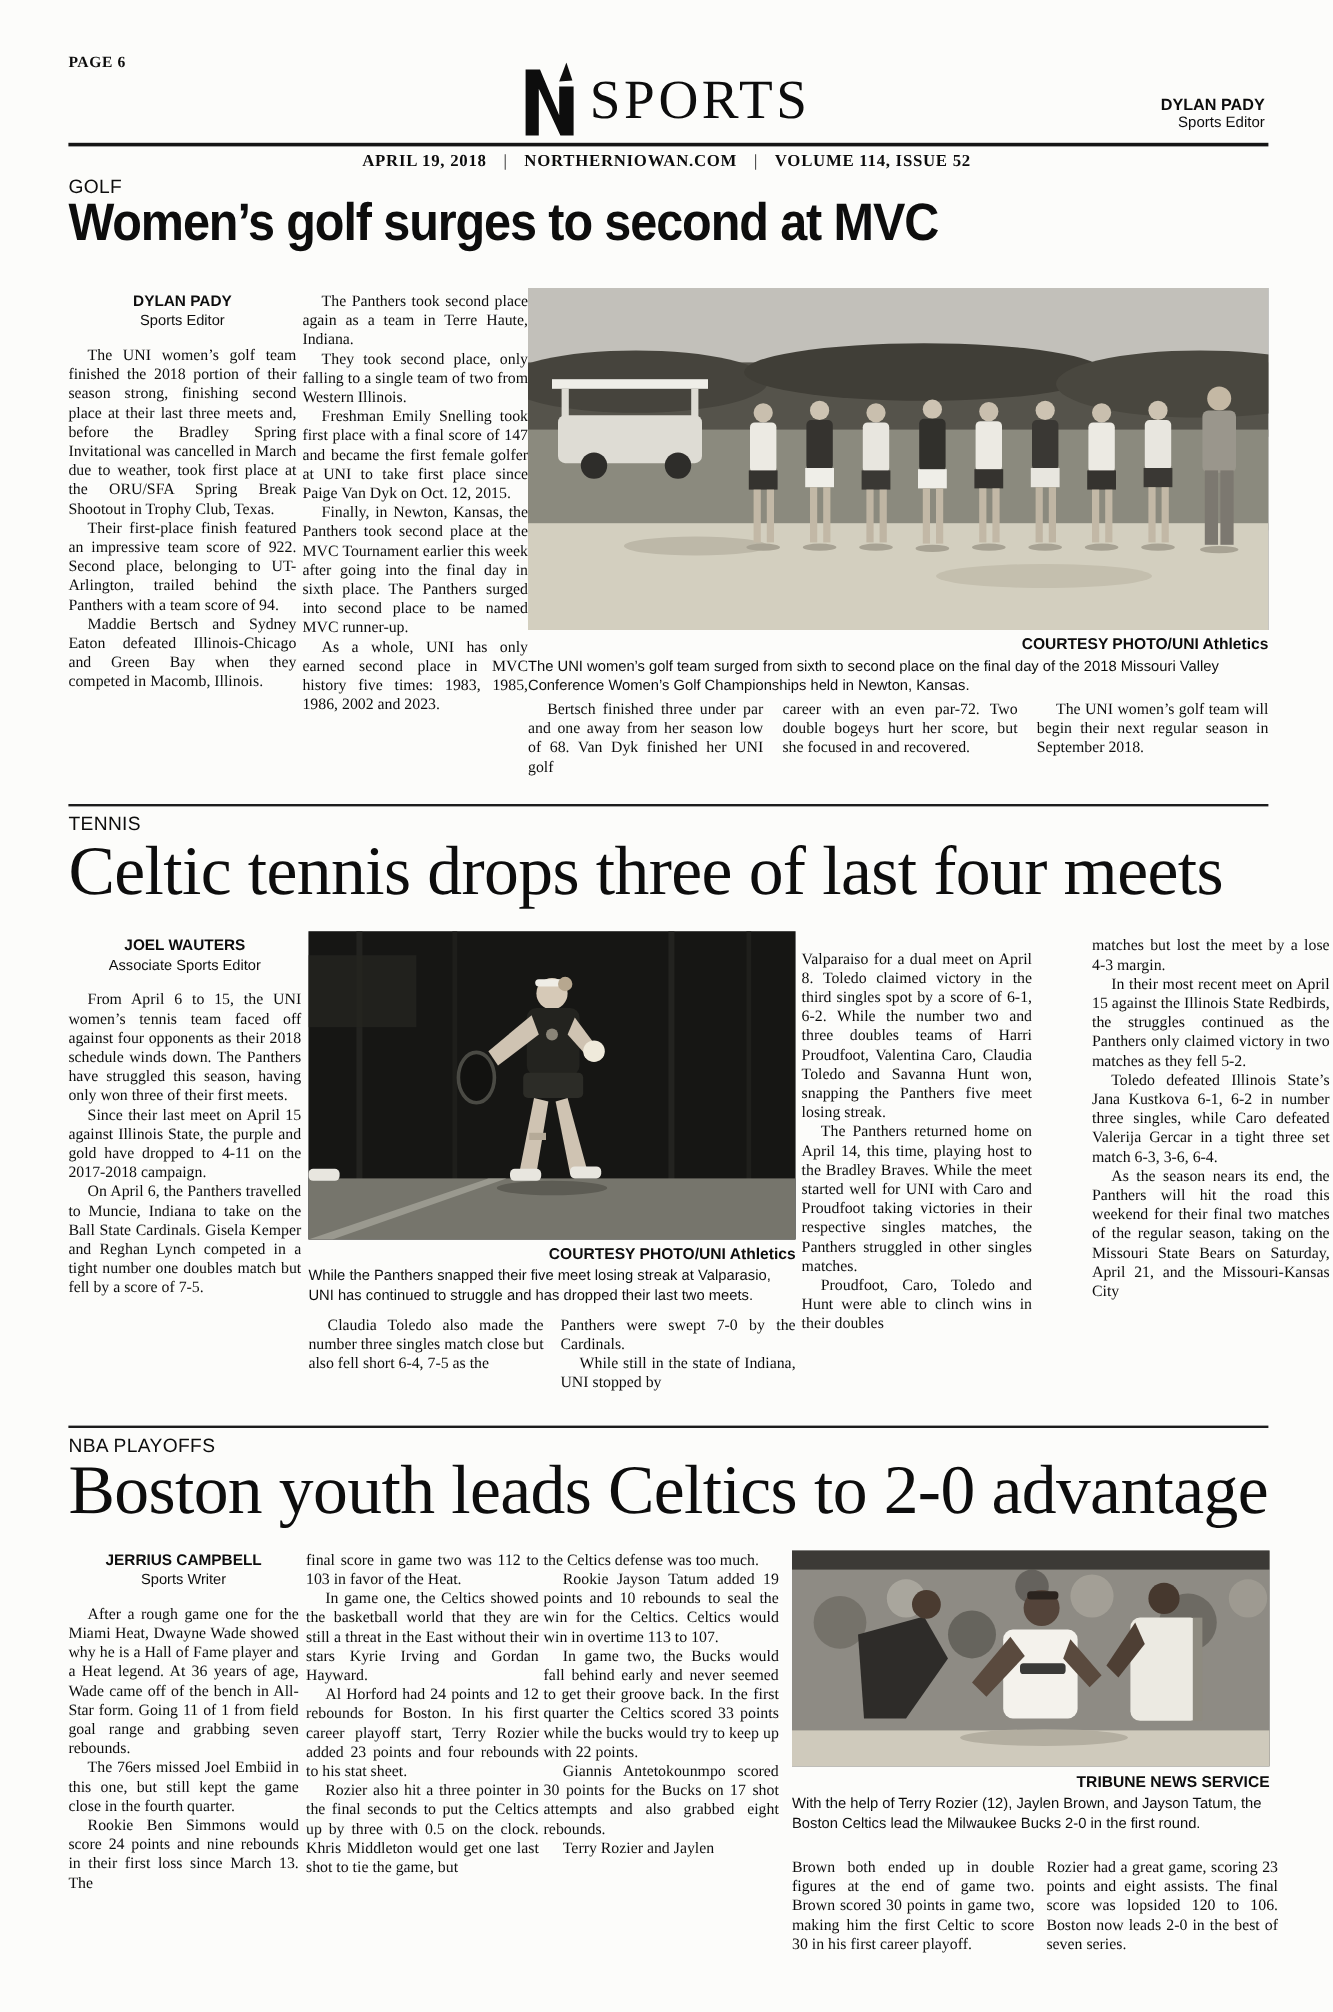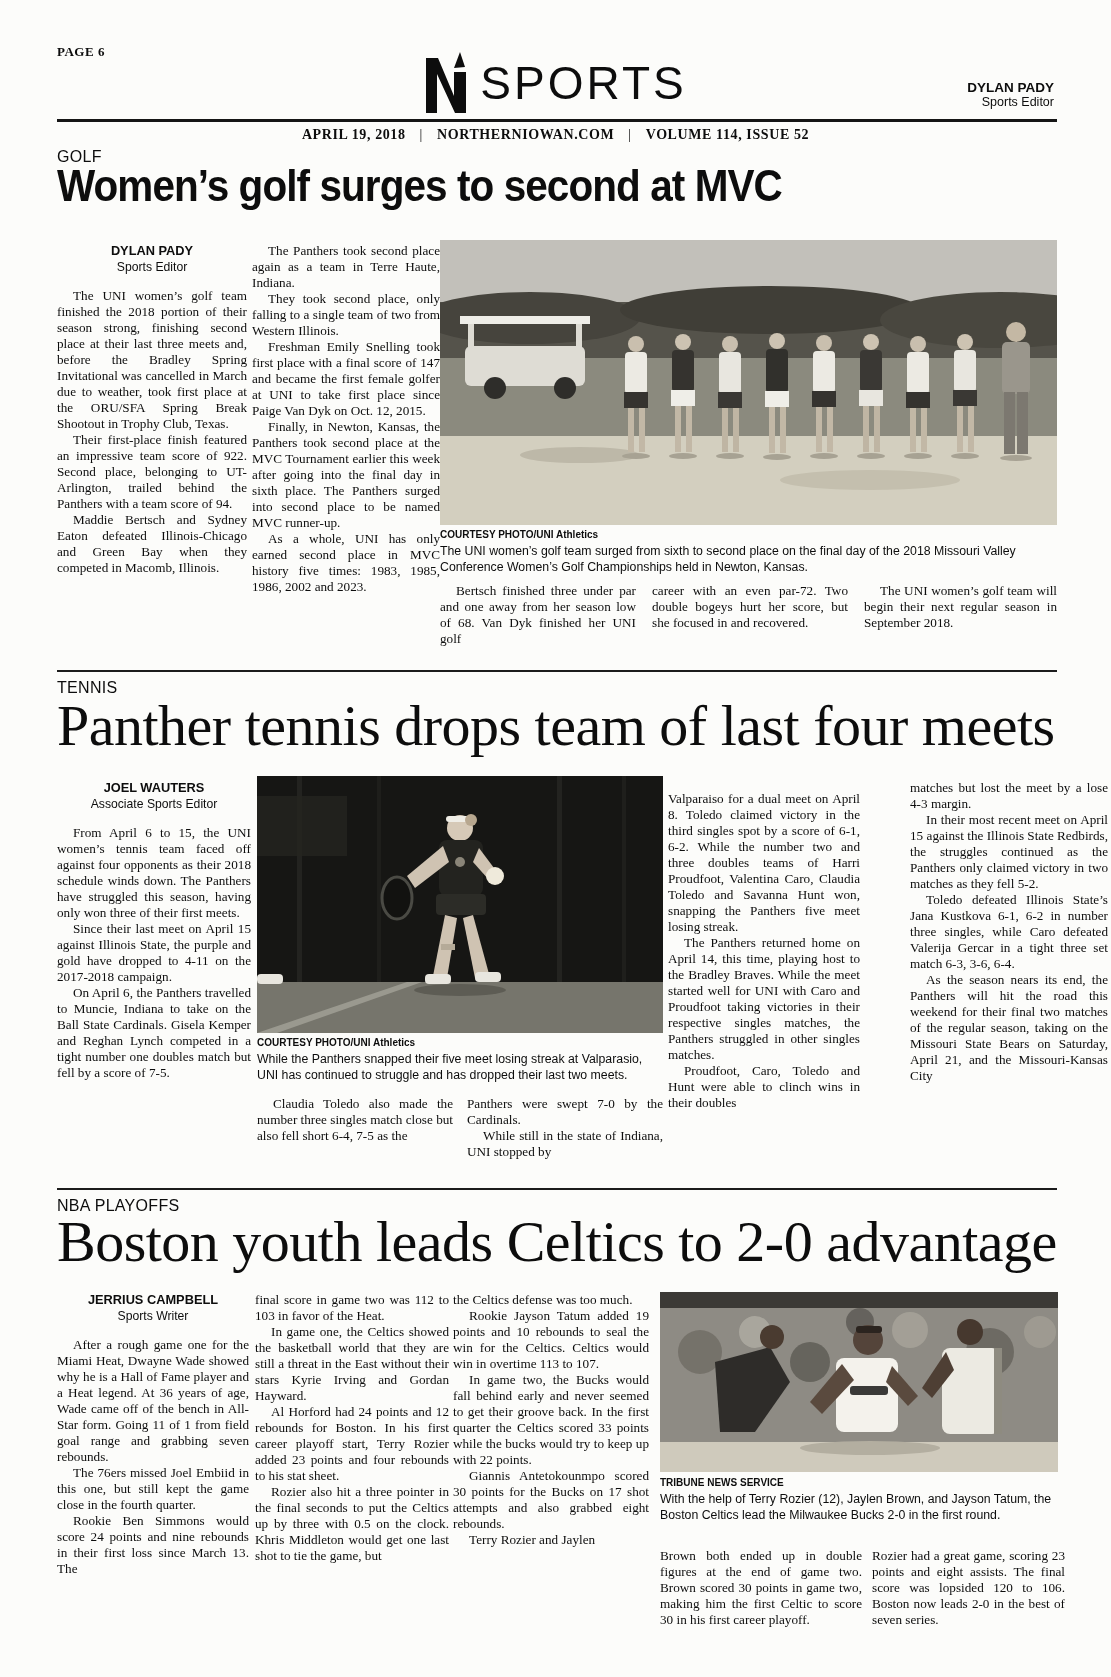--- a/index.html
+++ b/index.html
@@ -5,21 +5,21 @@
   html,body{margin:0;padding:0;background:#e8e8e6;}
   .page{
     position:relative;width:1111px;height:1677px;margin:0 auto;
     background:#fcfcfa;color:#0d0d0d;overflow:hidden;
     font-family:"Liberation Serif",serif;
   }
   
   .page-num{position:absolute;left:57px;top:44px;font:bold 13px "Liberation Serif",serif;letter-spacing:.5px;}
   .masthead{position:absolute;left:0;right:0;top:52px;display:flex;justify-content:center;align-items:center;gap:10px;}
   .masthead svg{display:block;}
-  .masthead-title{font-family:Liberation Sans, sans-serif;font-size:46px;letter-spacing:3px;line-height:1;}
+  .masthead-title{font-family:Liberation Serif, serif;font-size:46px;letter-spacing:3px;line-height:1;}
   .editor-box{position:absolute;right:57px;top:80px;text-align:right;font-family:"Liberation Sans",sans-serif;}
   .editor-name{font-weight:bold;font-size:13.5px;}
   .editor-title{font-size:12.5px;}
   .header-rule{position:absolute;left:57px;top:119px;width:1000px;height:3px;background:#151515;}
   .dateline{position:absolute;left:0;right:0;top:127px;text-align:center;
     font-family:"Liberation Serif",serif;font-weight:bold;font-size:14px;letter-spacing:.6px;}
   .dateline .pipe{margin:0 14px;font-weight:normal;}
   
   .kicker{position:absolute;font-family:"Liberation Sans",sans-serif;font-size:16px;letter-spacing:.3px;}
   .headline{position:absolute;width:1000px;left:57px;margin:0;line-height:1.05;white-space:nowrap;overflow:visible;}
@@ -28,21 +28,21 @@
   .headline-serif{font-family:"Liberation Serif",serif;font-weight:500;font-size:58px;letter-spacing:-.5px;}
   .rule{position:absolute;left:57px;width:1000px;height:2px;background:#1c1c1c;}
   .col{position:absolute;font-size:13.2px;line-height:16px;text-align:justify;}
   .col p{margin:0;text-indent:16px;}
   .col p.noindent{text-indent:0;}
   .byline{font-family:"Liberation Sans",sans-serif;text-align:center;margin-bottom:13px;}
   .byline .name{font-weight:bold;font-size:12.8px;}
   .byline .role{font-size:12.2px;}
   .photo{position:absolute;display:block;background:#777;}
   .capt-block{position:absolute;font-family:"Liberation Sans",sans-serif;}
-  .credit{font-weight:bold;font-size:10px;margin:2px 0 3px;}
+  .credit{font-weight:bold;font-size:13px;text-align:right;margin:2px 0 3px;}
   .caption{font-size:12.3px;line-height:16px;text-align:left;}
   
   #golf-kicker{left:57px;top:148px;}
   #golf-headline{top:163px;}
   #golf-col1{left:57px;top:243px;width:190px;}
   #golf-col2{left:252px;top:243px;width:188px;}
   #golf-photo{left:440px;top:240px;}
   #golf-capt{left:440px;top:527px;width:617px;}
   #golf-col3{left:440px;top:583px;width:196px;}
   #golf-col4{left:652px;top:583px;width:196px;}
@@ -200,21 +200,21 @@
     </div>
   <div class="col" id="golf-col4">
       <p class="noindent">career with an even par-72. Two double bogeys hurt her score, but she focused in and recovered.</p>
     </div>
   <div class="col" id="golf-col5">
       <p>The UNI women’s golf team will begin their next regular season in September 2018.</p>
     </div>
 
   <div class="rule" id="rule-tennis"></div>
   <div class="kicker" id="tennis-kicker">TENNIS</div>
-  <h1 class="headline headline-serif" id="tennis-headline"><span class="fit-line" style="transform-origin: left center; transform: scaleX(1);">Panther tennis drops team of last four meets</span></h1>
+  <h1 class="headline headline-serif" id="tennis-headline"><span class="fit-line" style="transform-origin: left center; transform: scaleX(1);">Celtic tennis drops three of last four meets</span></h1>
 
   <div class="col" id="tennis-col1">
     <div class="byline">
       <div class="name">JOEL WAUTERS</div>
       <div class="role">Associate Sports Editor</div>
     </div>
     <div>
         <p>From April 6 to 15, the UNI women’s tennis team faced off against four opponents as their 2018 schedule winds down. The Panthers have struggled this season, having only won three of their first meets.</p>
         <p>Since their last meet on April 15 against Illinois State, the purple and gold have dropped to 4-11 on the 2017-2018 campaign.</p>
         <p>On April 6, the Panthers travelled to Muncie, Indiana to take on the Ball State Cardinals. Gisela Kemper and Reghan Lynch competed in a tight number one doubles match but fell by a score of 7-5.</p>

